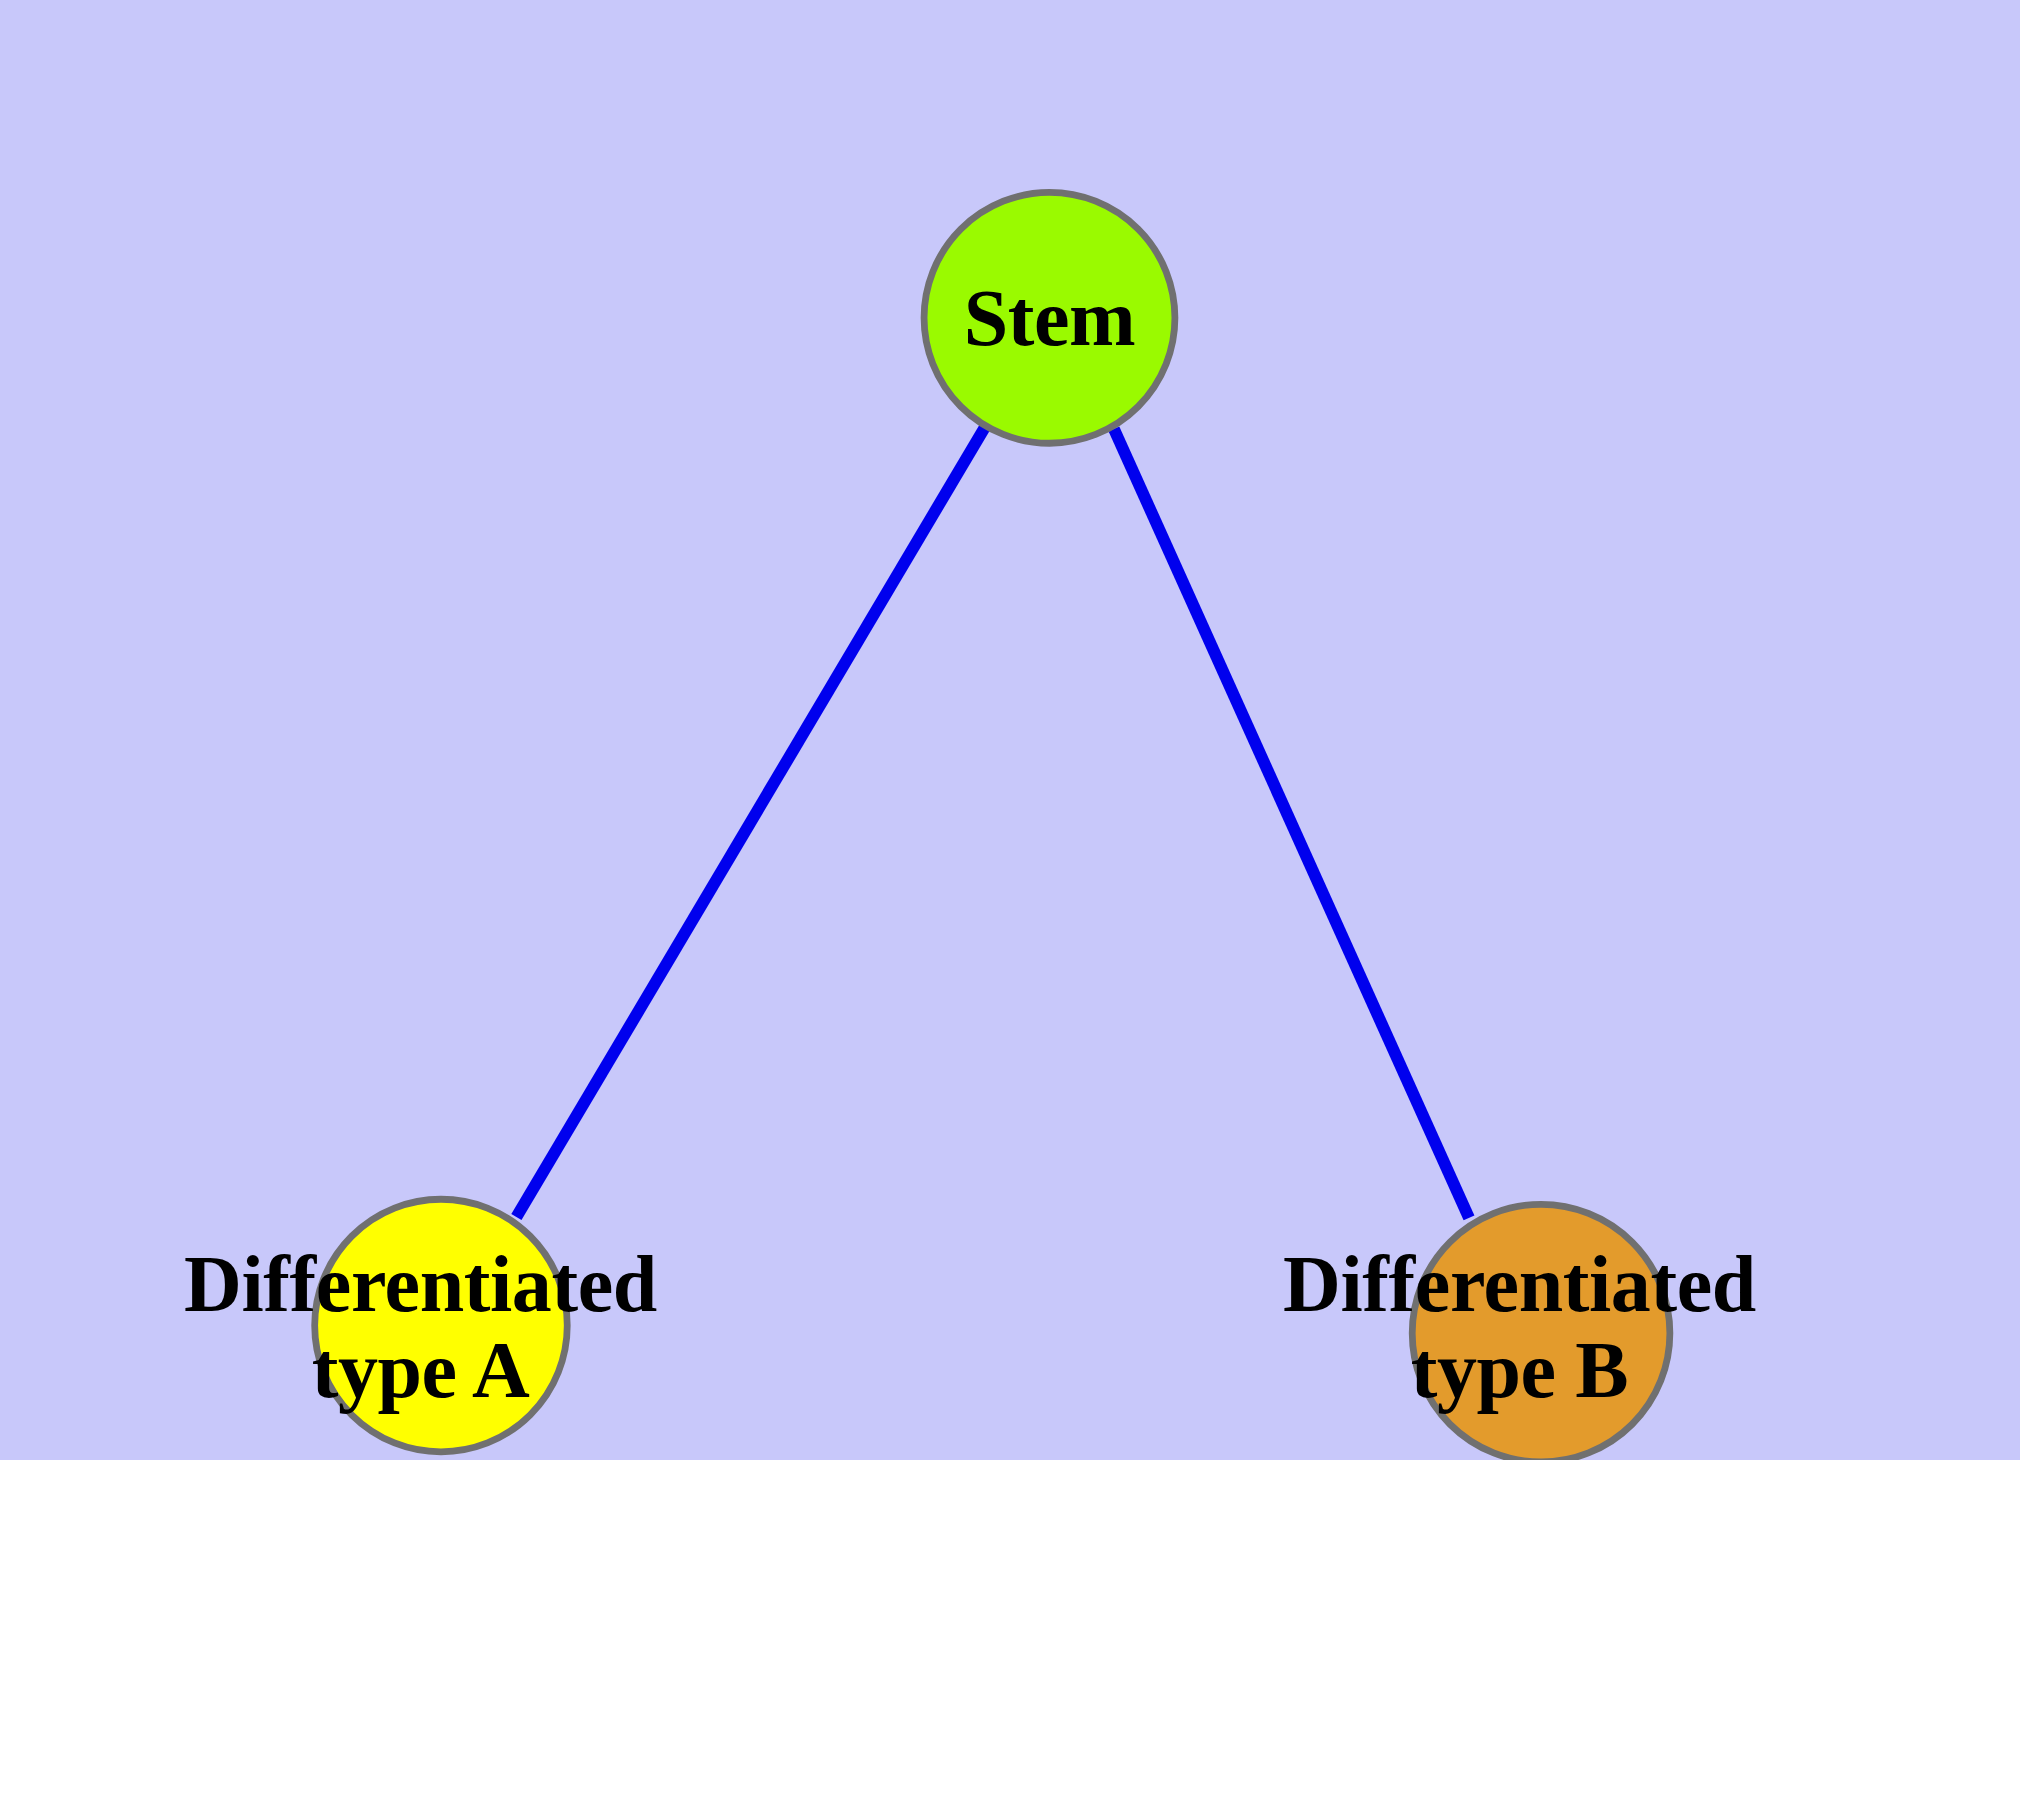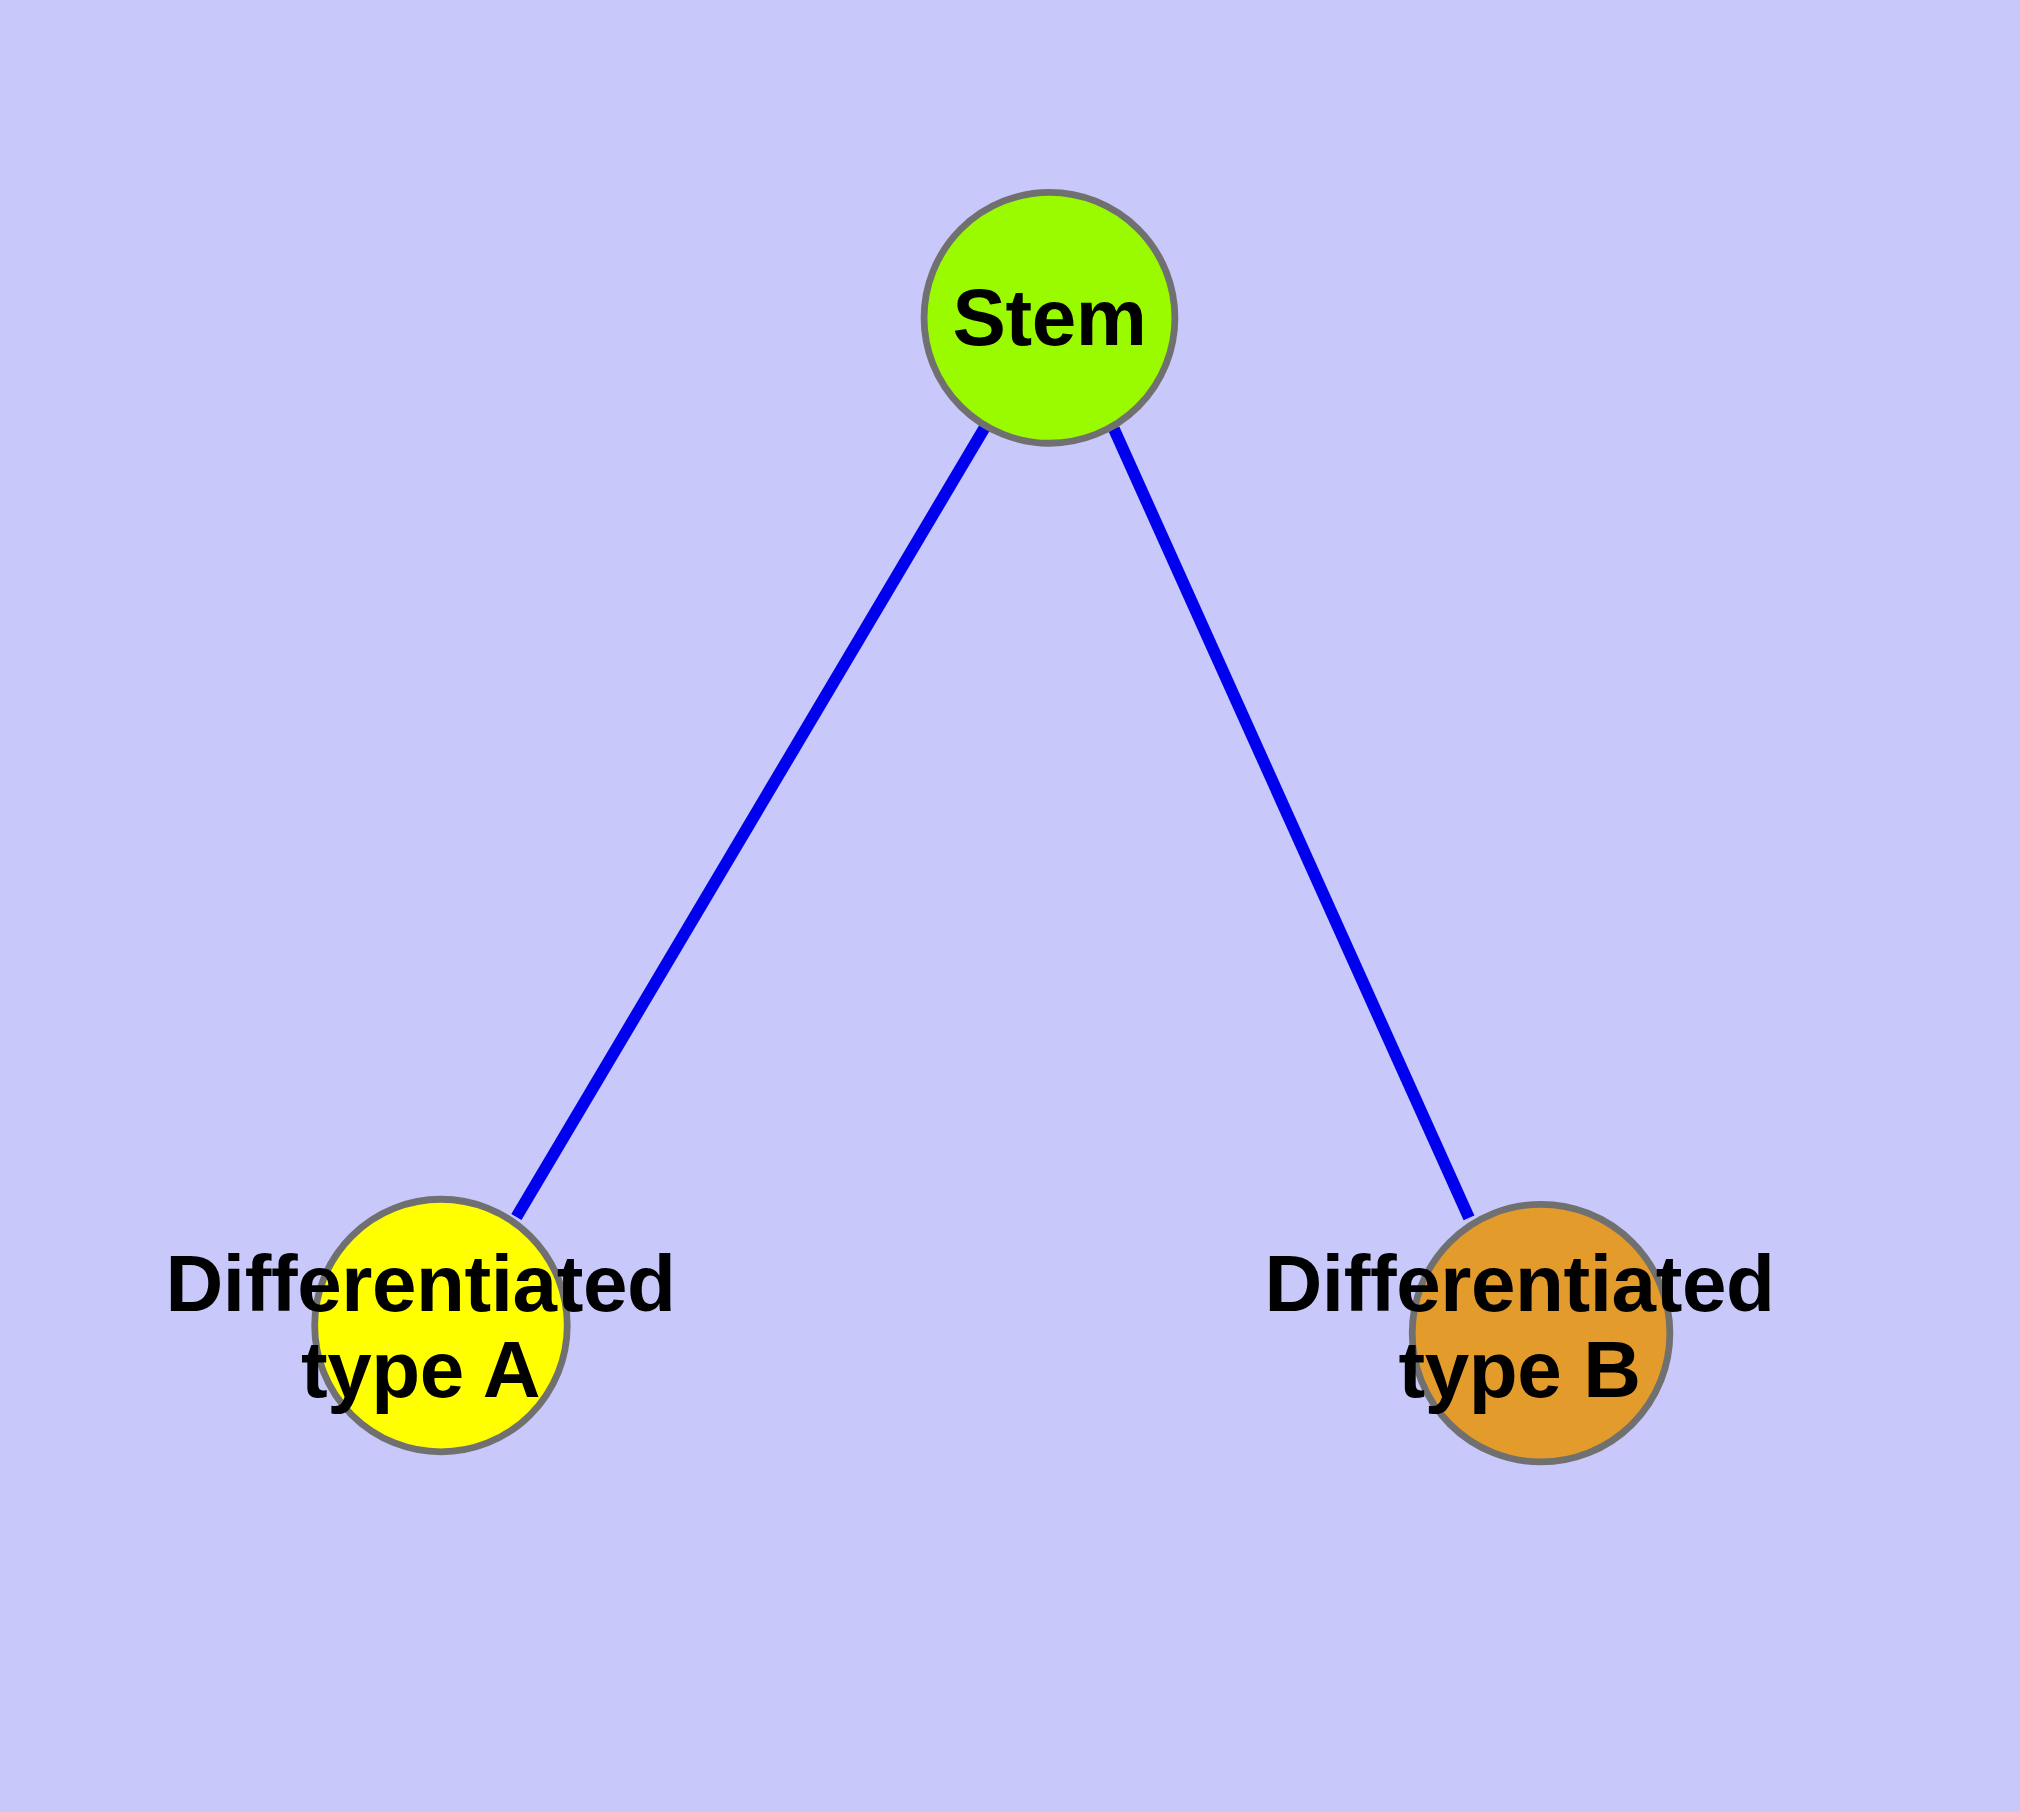--- a/index.html
+++ b/index.html
@@ -3,23 +3,23 @@
 <meta charset="utf-8">
 <style>
   html, body {
     margin: 0;
     padding: 0;
     background: #ffffff;
   }
   #stage {
     position: relative;
     width: 2021px;
-    height: 1812px;
+    height: 1460px;
     overflow: hidden;
-    font-family: Liberation Sans, sans-serif;
+    font-family: Liberation Serif, serif;
   }
   #canvas-bg {
     position: absolute;
     inset: 0;
     background: #c8c8fa;
   }
   #graph-svg {
     position: absolute;
     inset: 0;
     width: 2021px;

